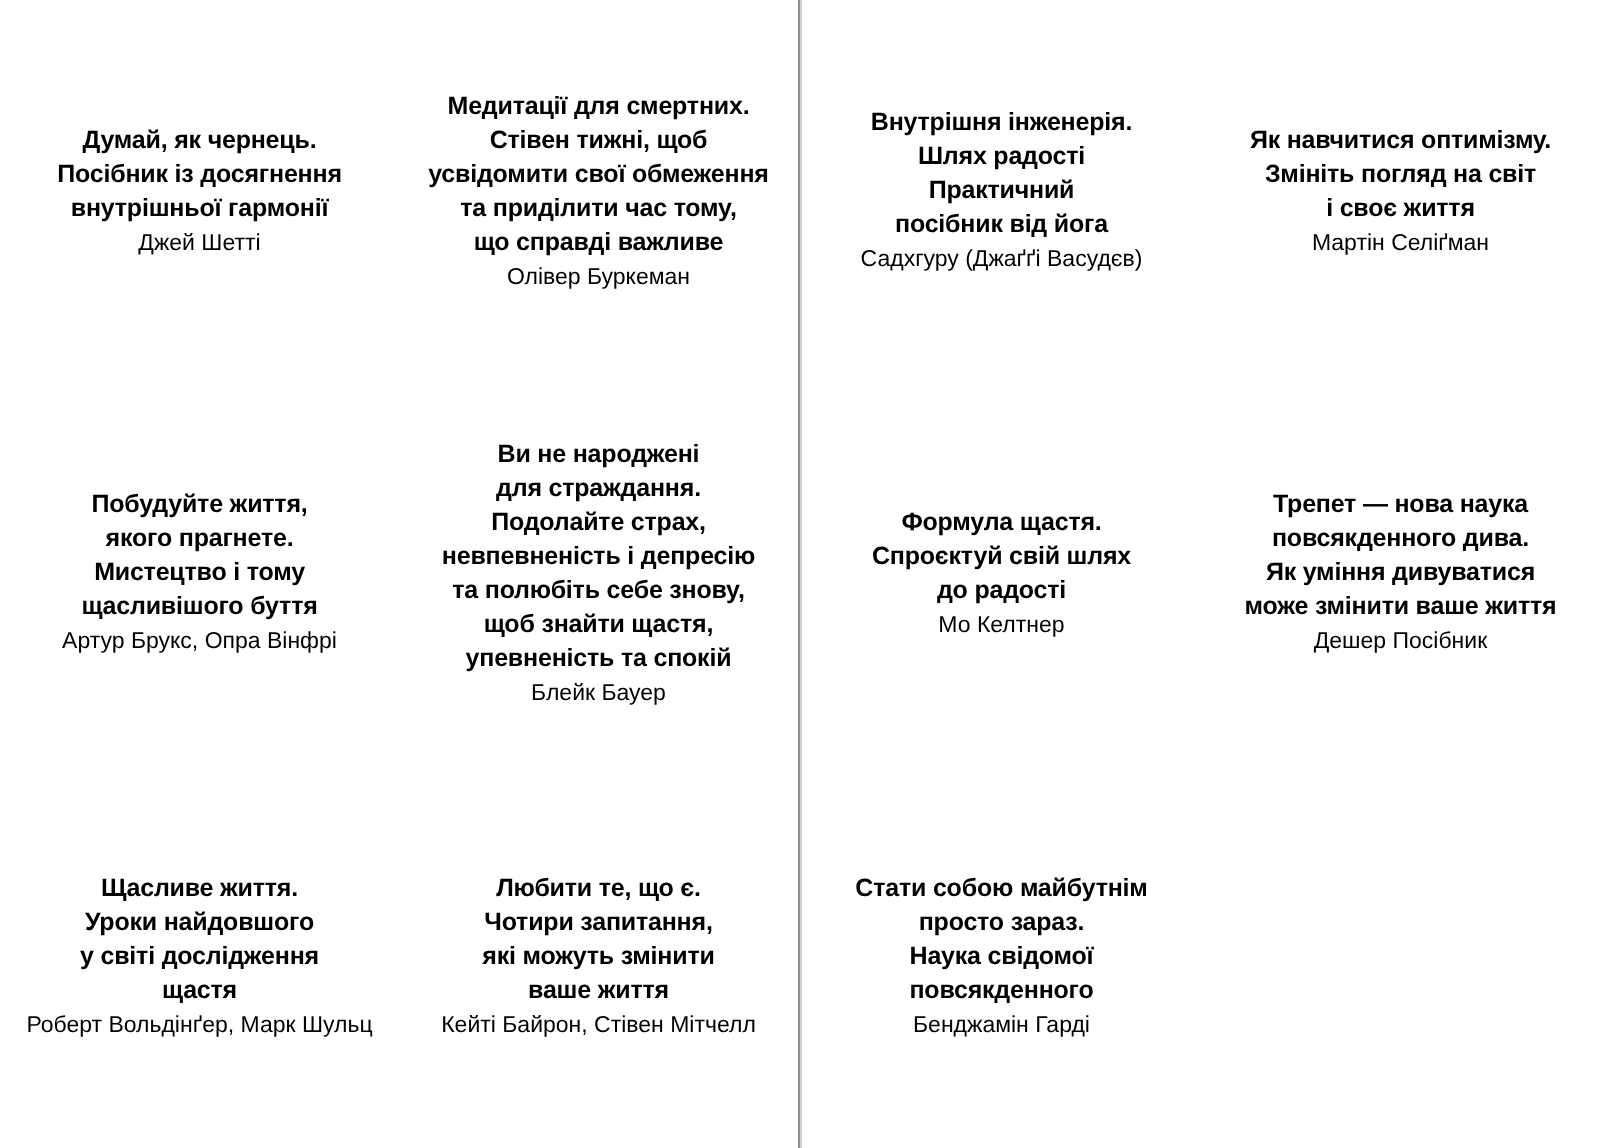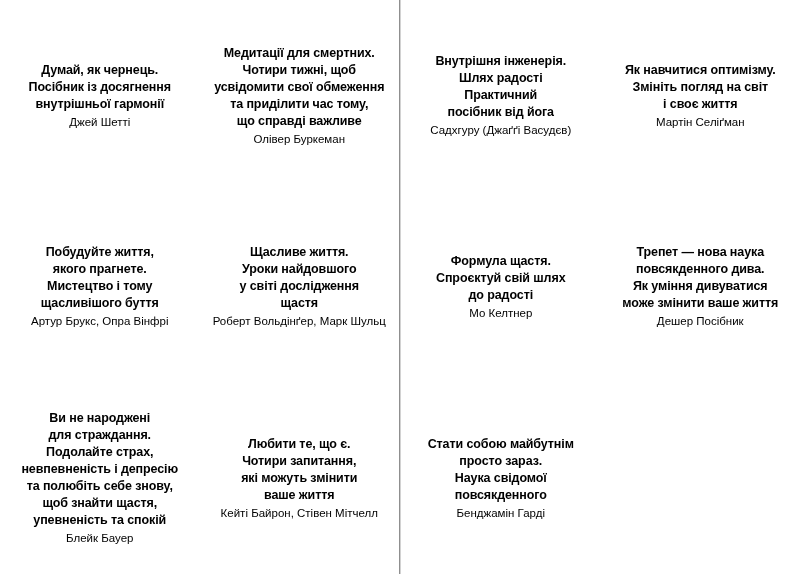--- a/index.html
+++ b/index.html
@@ -63,49 +63,49 @@
 
   <section class="page page-left">
     <article class="card">
       <h2 class="title">Думай, як чернець.
 Посібник із досягнення
 внутрішньої гармонії</h2>
       <p class="author">Джей Шетті</p>
     </article>
     <article class="card">
       <h2 class="title">Медитації для смертних.
-Чотири тижні, щоб
+Стівен тижні, щоб
 усвідомити свої обмеження
 та приділити час тому,
 що справді важливе</h2>
       <p class="author">Олівер Буркеман</p>
     </article>
     <article class="card">
       <h2 class="title">Побудуйте життя,
 якого прагнете.
 Мистецтво і тому
 щасливішого буття</h2>
       <p class="author">Артур Брукс, Опра Вінфрі</p>
     </article>
     <article class="card">
-      <h2 class="title">Щасливе життя.
-Уроки найдовшого
-у світі дослідження
-щастя</h2>
-      <p class="author">Роберт Вольдінґер, Марк Шульц</p>
-    </article>
-    <article class="card">
       <h2 class="title">Ви не народжені
 для страждання.
 Подолайте страх,
 невпевненість і депресію
 та полюбіть себе знову,
 щоб знайти щастя,
 упевненість та спокій</h2>
       <p class="author">Блейк Бауер</p>
+    </article>
+    <article class="card">
+      <h2 class="title">Щасливе життя.
+Уроки найдовшого
+у світі дослідження
+щастя</h2>
+      <p class="author">Роберт Вольдінґер, Марк Шульц</p>
     </article>
     <article class="card">
       <h2 class="title">Любити те, що є.
 Чотири запитання,
 які можуть змінити
 ваше життя</h2>
       <p class="author">Кейті Байрон, Стівен Мітчелл</p>
     </article>
   </section>
 

